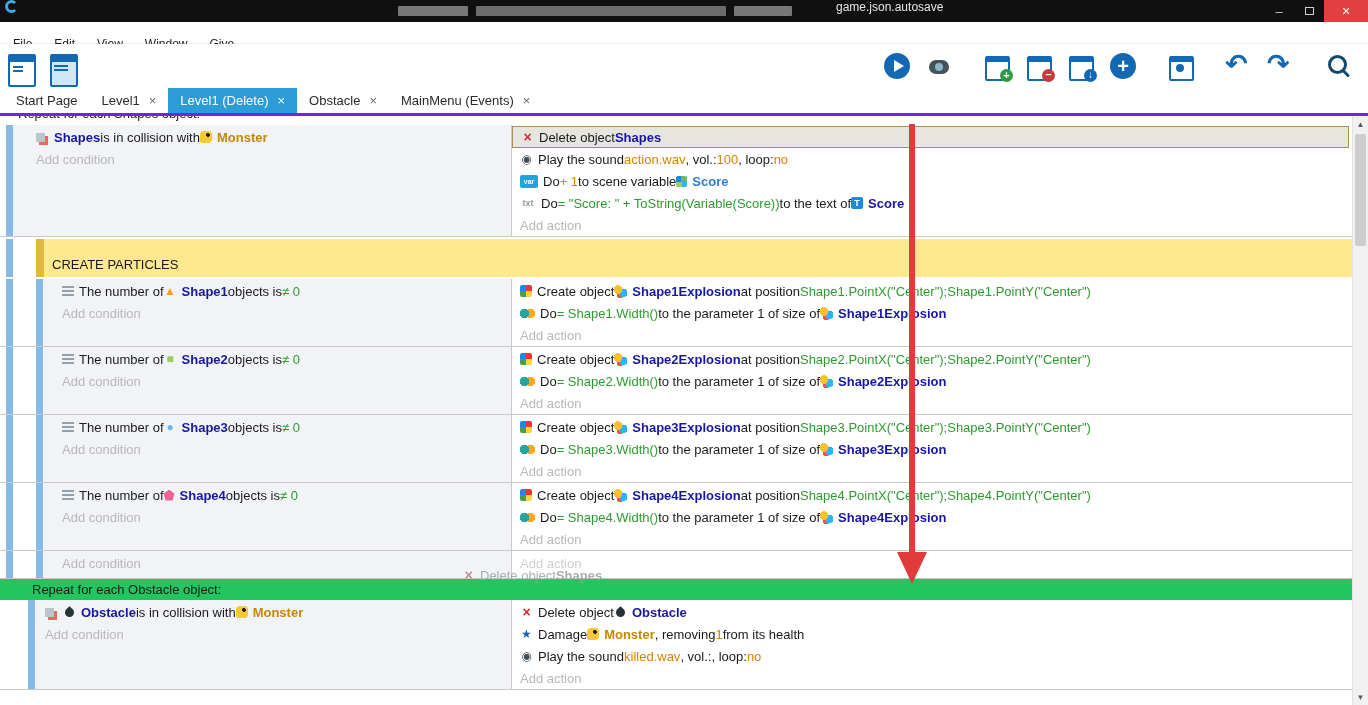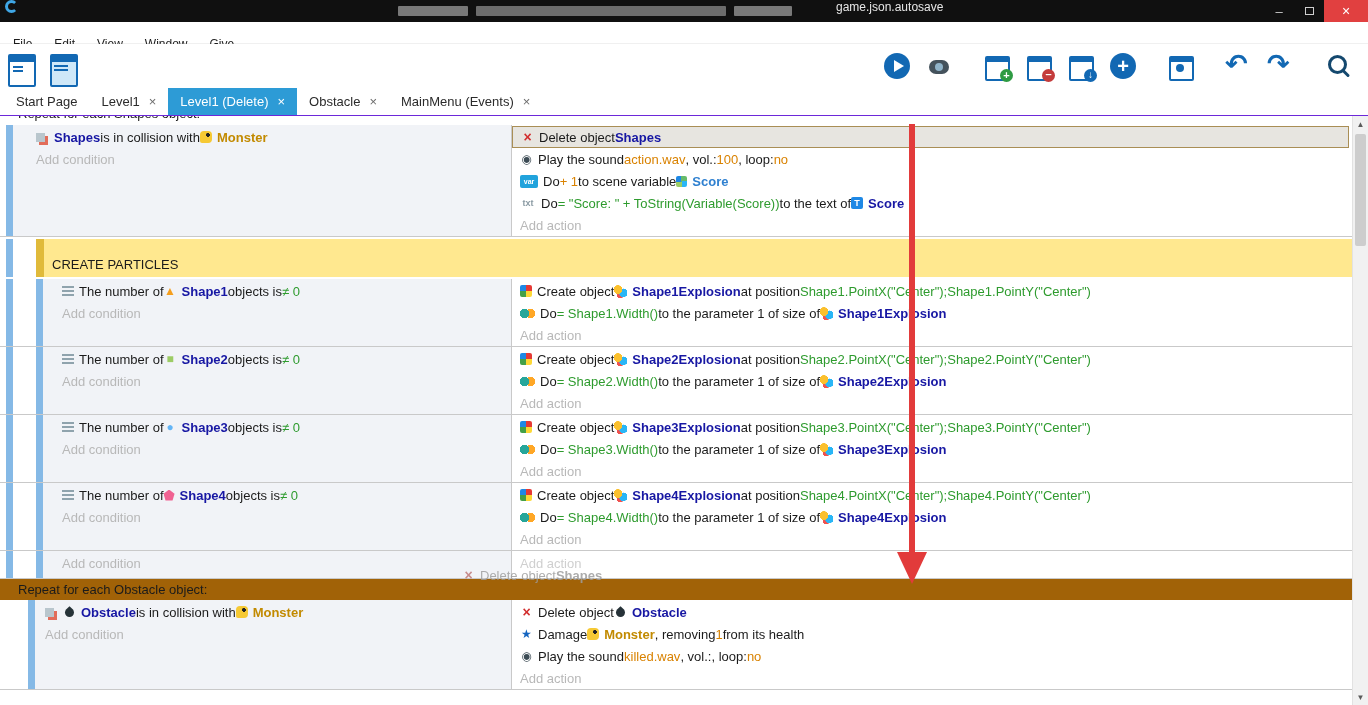--- a/index.html
+++ b/index.html
@@ -46,34 +46,34 @@
   .tbi-edit-event::after { content:'↓'; position:absolute; right:-1px; bottom:-1px; width:13px; height:13px; line-height:12px; text-align:center; background:#1268b3; color:#fff; font-weight:bold; font-size:10px; border-radius:7px; }
   .tbi-images::after { content:''; position:absolute; left:10px; top:13px; width:8px; height:8px; background:#1268b3; border-radius:50%; }
   .tbi-add-object::before { content:''; position:absolute; left:2px; top:2px; width:26px; height:26px; border-radius:50%; background:#1268b3; }
   .tbi-add-object::after { content:'+'; position:absolute; left:0; top:1px; width:30px; text-align:center; color:#fff; font-size:20px; font-weight:bold; line-height:28px; }
   .tbi-undo::before { content:'↶'; position:absolute; left:1px; top:-3px; color:#1268b3; font-size:27px; font-weight:bold; }
   .tbi-redo::before { content:'↷'; position:absolute; left:1px; top:-3px; color:#1268b3; font-size:27px; font-weight:bold; }
   .tbi-search::before { content:''; position:absolute; left:4px; top:4px; width:13px; height:13px; border:3px solid #14486e; border-radius:50%; }
   .tbi-search::after { content:''; position:absolute; left:20px; top:17px; width:3px; height:10px; background:#14486e; transform:rotate(-45deg); border-radius:2px; }
 
   
-  .tabbar { height:28px; background:#fff; display:flex; align-items:stretch; padding-left:4px; border-bottom:1px solid #6d28d9; }
+  .tabbar { height:28px; background:#fff; display:flex; align-items:stretch; padding-left:4px; border-bottom:3px solid #6d28d9; }
   .tab { display:flex; align-items:center; gap:9px; padding:0 12px; font-size:13px; color:#2b2b2b; cursor:pointer; white-space:nowrap; }
   .tab.active { background:#2d9bd6; color:#fff; }
   .tab-close { font-size:13px; color:#6b6b6b; }
   .tab.active .tab-close { color:#fff; }
 
   
   .sheet-wrap { position:relative; height:589px; overflow:hidden; background:#fff; }
   .sheet { position:absolute; left:0; top:0; right:16px; }
 
   .row-clipped { position:relative; height:9px; overflow:hidden; background:#fff; }
   .row-clipped span { position:absolute; left:18px; top:-10px; color:#1b1b1b; }
 
-  .repeat-row { height:21px; display:flex; align-items:center; padding-left:18px; background:#a16207; }
+  .repeat-row { height:21px; display:flex; align-items:center; padding-left:32px; background:#22c55e; }
 
   .comment-row { position:relative; background:#fff; margin:2px 0; overflow:hidden; }
   .comment-strip { position:absolute; top:0; bottom:0; width:8px; background:#e0ba3a; }
   .comment-body { background:#ffe88f; height:100%; padding:17px 8px; }
   .comment-line { font-size:13px; line-height:17px; color:#1b1b1b; white-space:nowrap; overflow:hidden; }
 
   .vbar { position:absolute; top:0; bottom:0; width:7px; background:#85b9e6; }
 
   .event-row { position:relative; display:flex; align-items:stretch; background:#fff; border-bottom:1px solid #c9c9c9; }
   .cond-col { background:#f1f3f7; border-right:1px solid #c9c9c9; padding-top:1px; }

